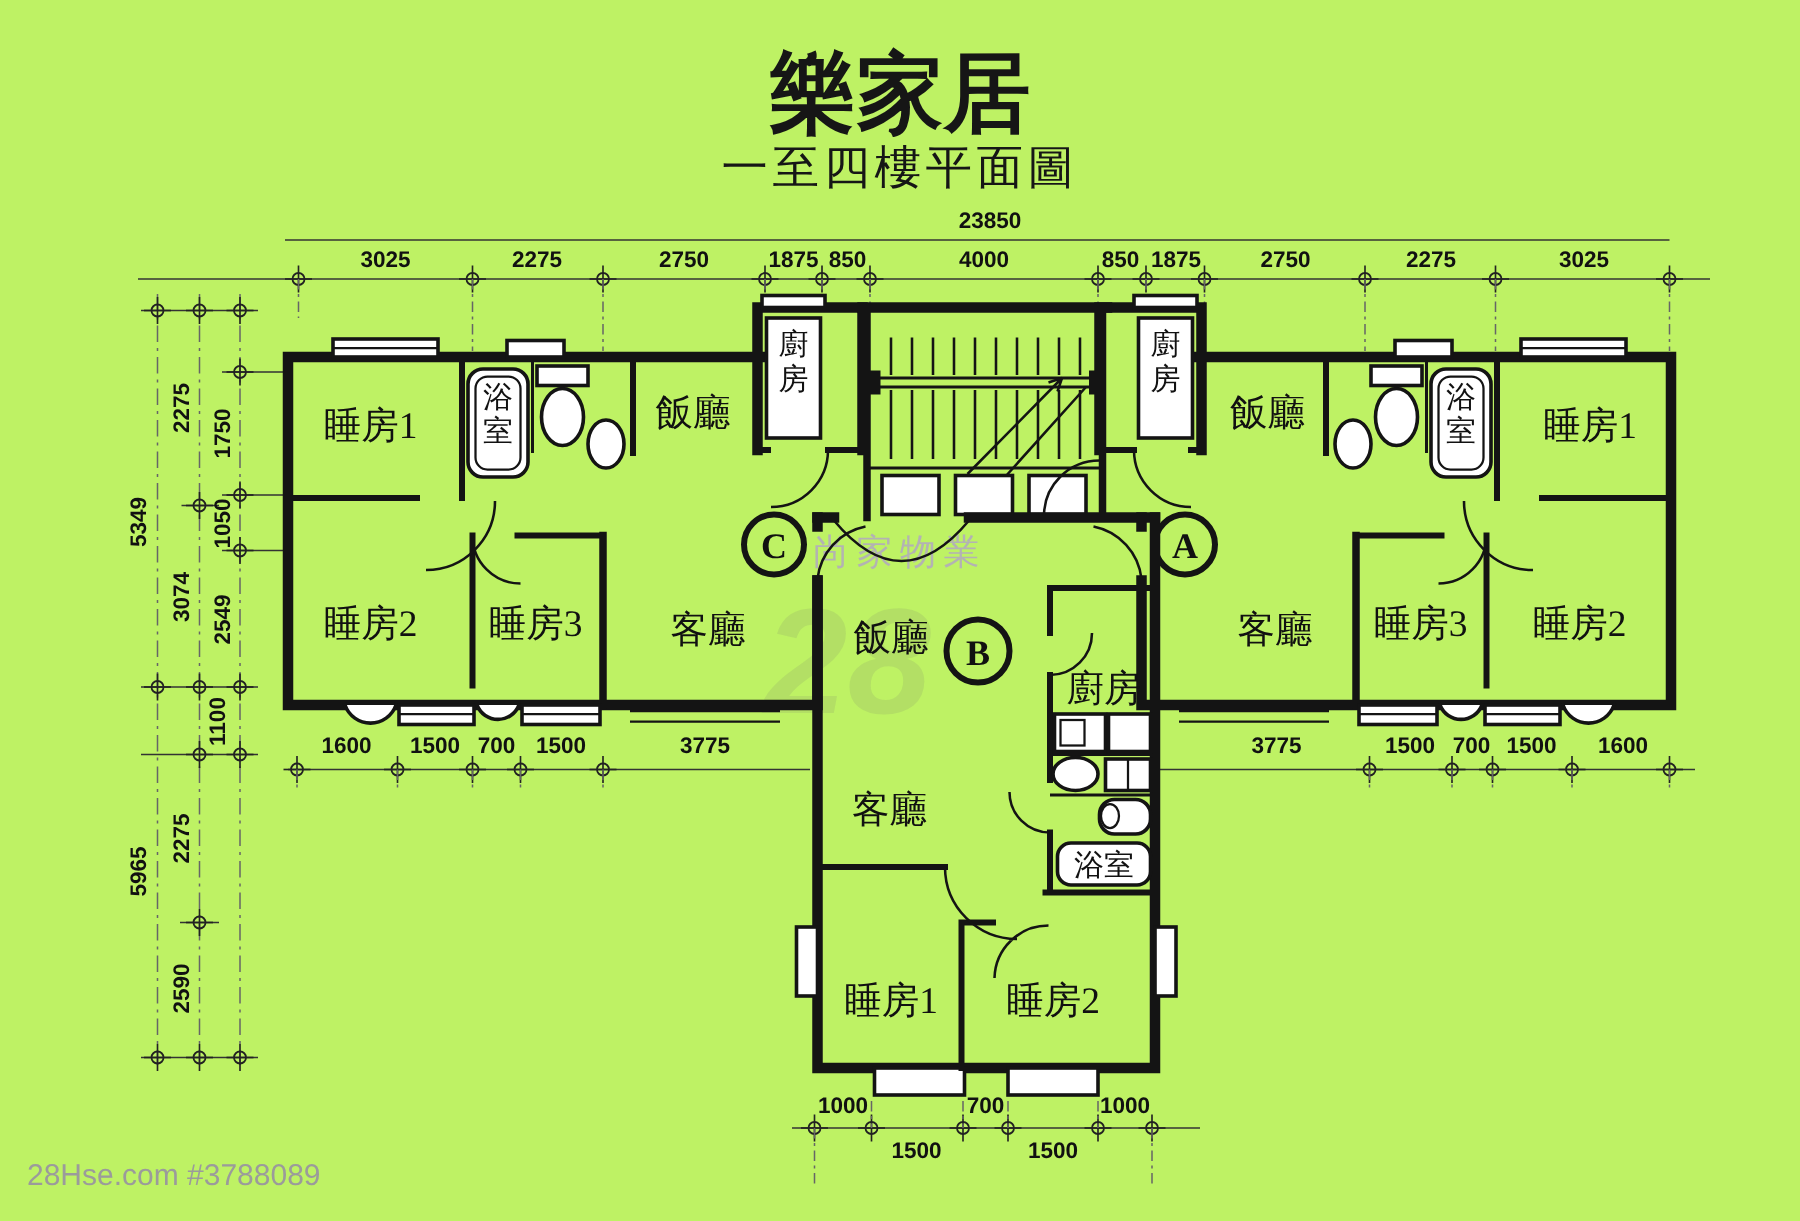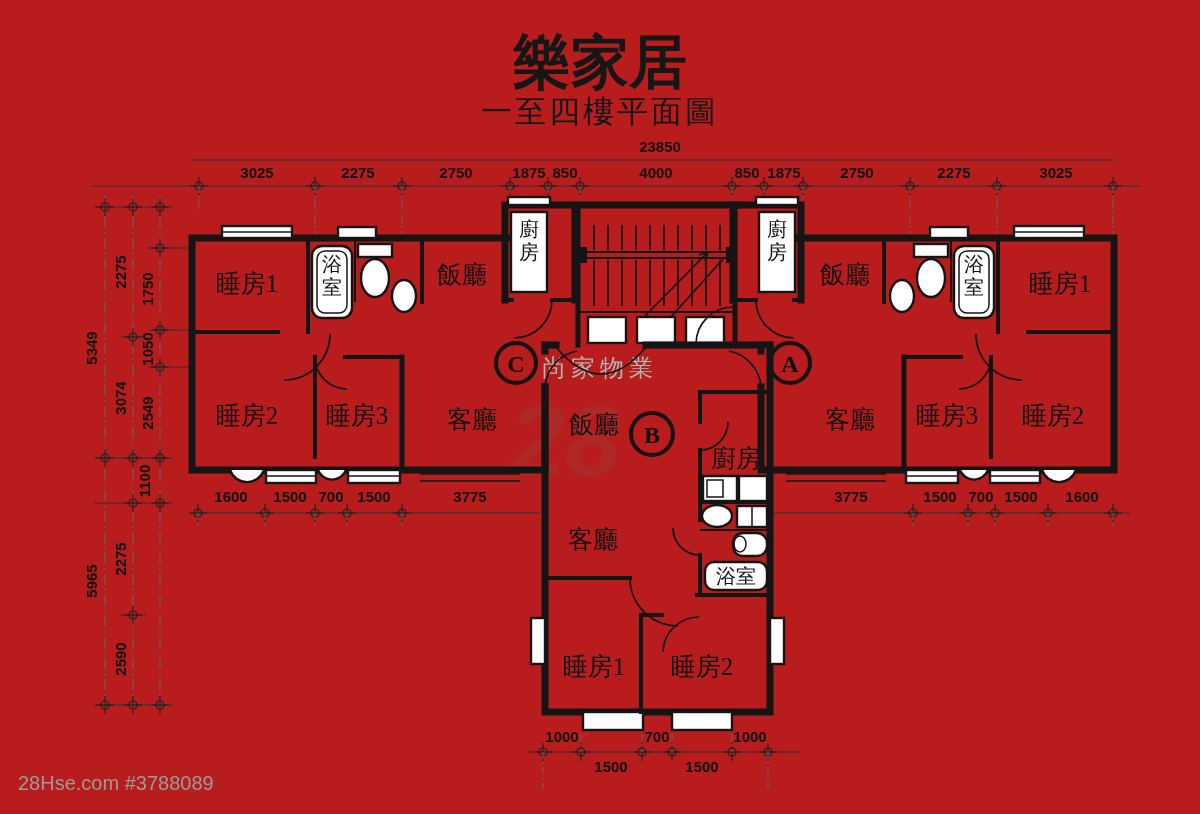--- a/index.html
+++ b/index.html
@@ -1,16 +1,16 @@
 <!DOCTYPE html>
 <html><head>
 <meta charset="utf-8">
 <style>
   html,body{margin:0;padding:0;background:#fff;}
-  #stage{position:relative;width:1200px;height:814px;background:#b91c1c;overflow:hidden;
+  #stage{position:relative;width:1200px;height:814px;background:#bef264;overflow:hidden;
          font-family:"Liberation Sans",sans-serif;}
   svg{position:absolute;left:0;top:0;}
   .w7{stroke:#141414;stroke-width:7;fill:none;stroke-linecap:square}
   .w5{stroke:#141414;stroke-width:5;fill:none;stroke-linecap:square}
   .w4{stroke:#141414;stroke-width:4;fill:none;stroke-linecap:square}
   .w25{stroke:#141414;stroke-width:2.4;fill:#fff;stroke-linecap:square}
   .ln2{stroke:#141414;stroke-width:2;fill:none}
   .thin{stroke:#141414;stroke-width:1.7;fill:none}
   .fx{stroke:#141414;stroke-width:2.4;fill:#fff}
   .fxin{stroke:#141414;stroke-width:1.5;fill:none}

